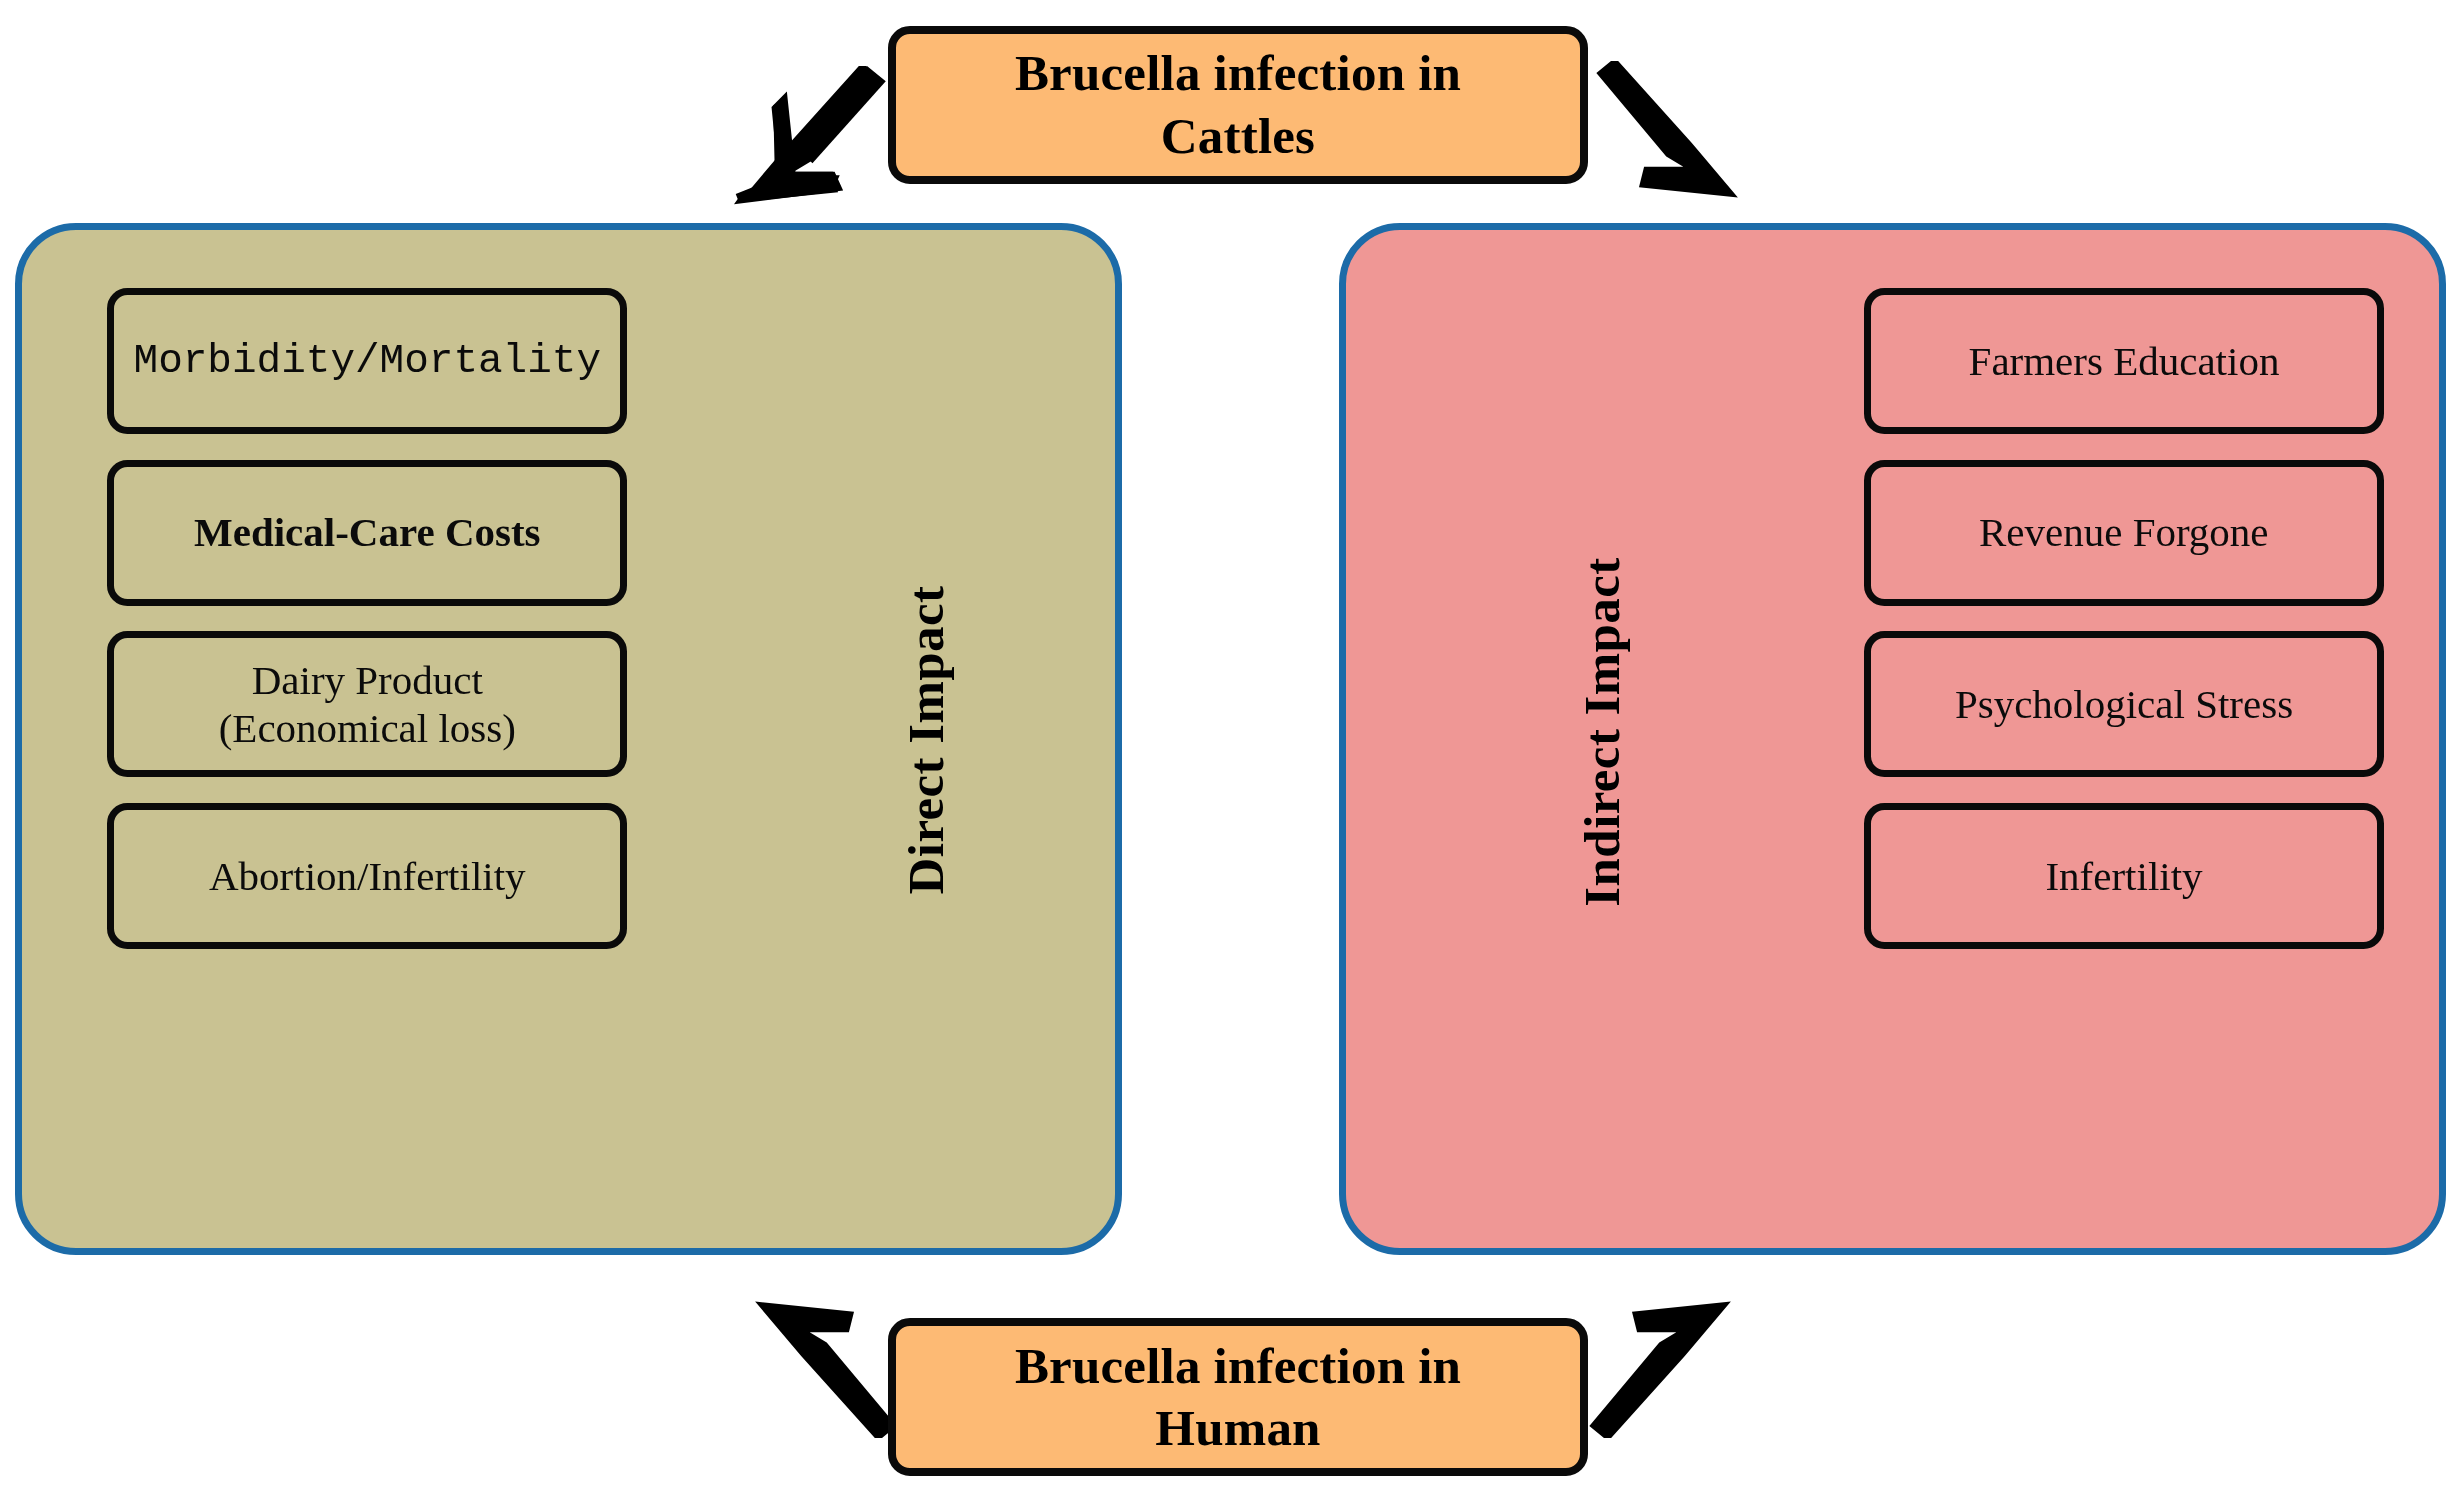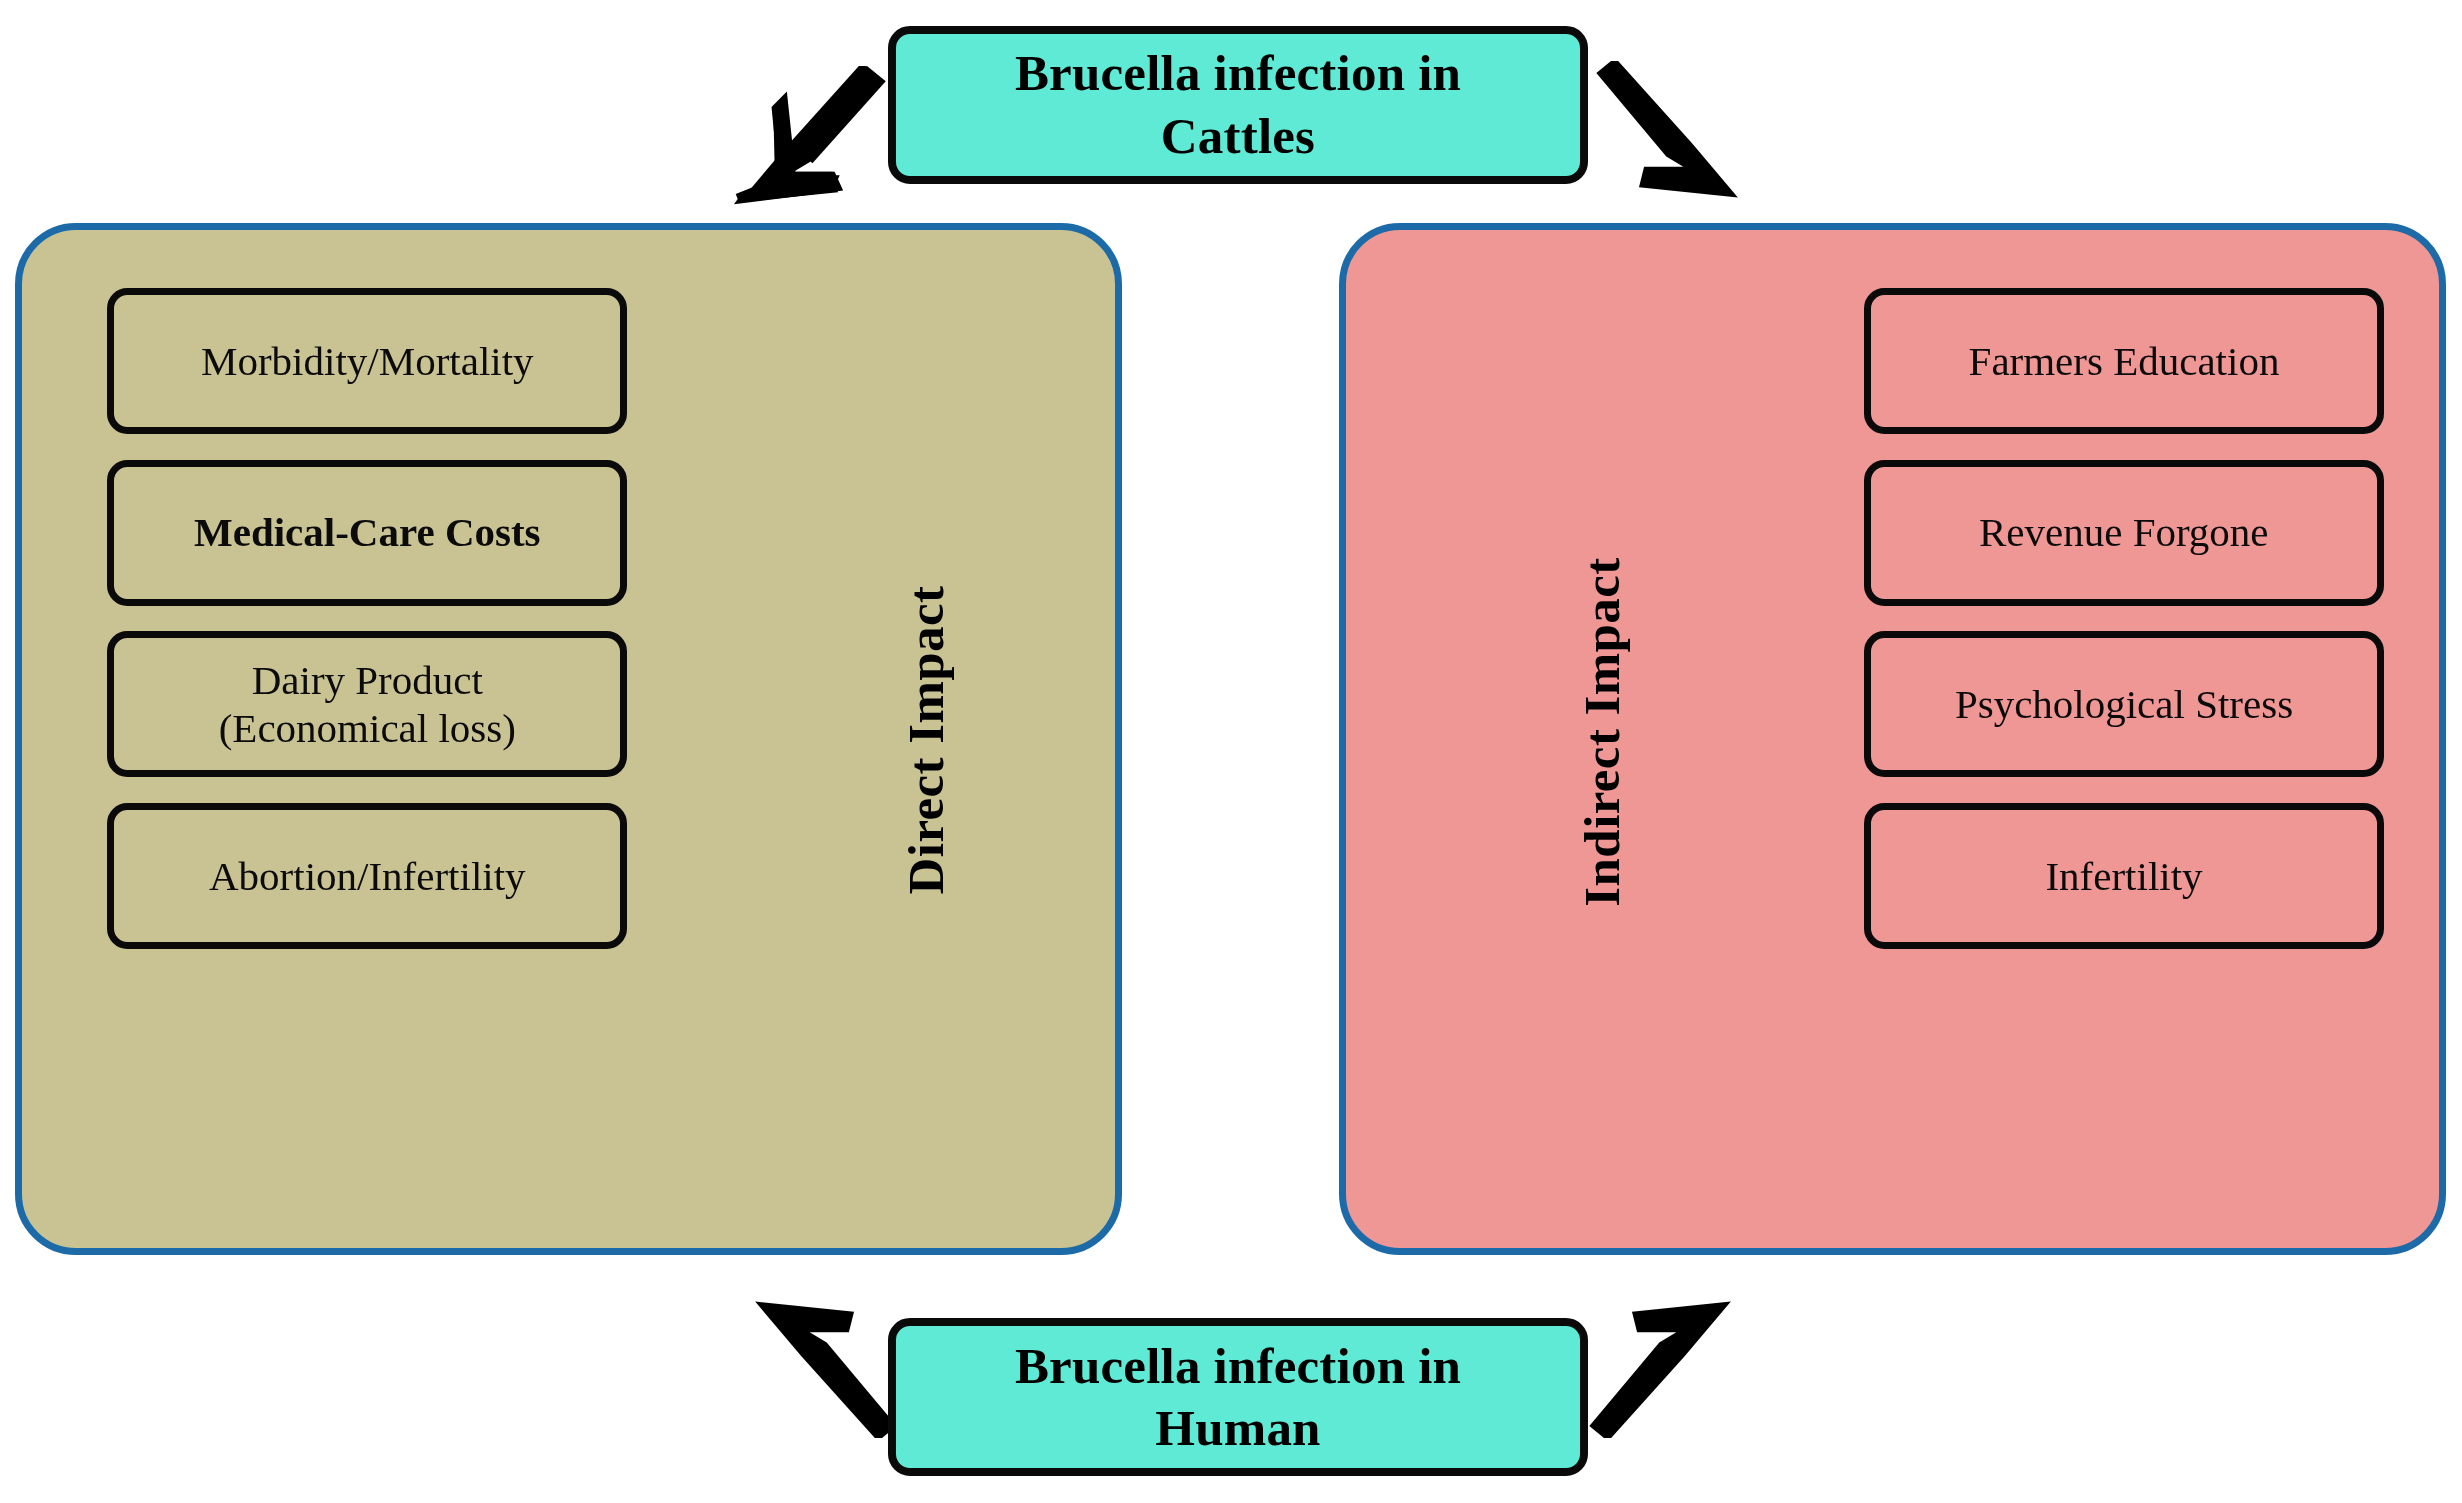--- a/index.html
+++ b/index.html
@@ -18,21 +18,21 @@
   .stage {
     position: absolute;
     left: 0; top: 0;
     width: 2462px;
     height: 1503px;
   }
 
   
   .white-box {
     position: absolute;
-    background: #5eead4;
+    background: #fdba74;
     border: 8.5px solid #0a0a0a;
     border-radius: 22px;
     box-sizing: border-box;
     display: flex;
     align-items: center;
     justify-content: center;
     text-align: center;
     font-weight: bold;
     font-size: 51px;
     line-height: 1.22;
@@ -161,21 +161,21 @@
 
   <svg class="arrow" id="arrow-top-right" viewBox="0 0 190 170">
     <g fill="#000000">
       <polygon points="18,14 40,-4 130,96 184,160 68,148 74,124 120,124 100,112"></polygon>
     </g>
   </svg>
 
   <div class="panel" id="panel-direct" style="background: rgb(201, 194, 146); border-color: rgb(28, 107, 168);">
 
     <div class="inner-stack" id="stack-direct">
-      <div class="item-box" style="border-color: rgb(10, 10, 10);">
+      <div class="item-box" style="border-color: rgb(10, 10, 10); font-family: Liberation Mono, monospace;">
         <div>
           <span class="line">Morbidity/Mortality</span>
         </div>
       </div>
       <div class="item-box" style="border-color: rgb(10, 10, 10); font-weight: bold;">
         <div>
           <span class="line">Medical-Care Costs</span>
         </div>
       </div>
       <div class="item-box" style="border-color: rgb(10, 10, 10);">

